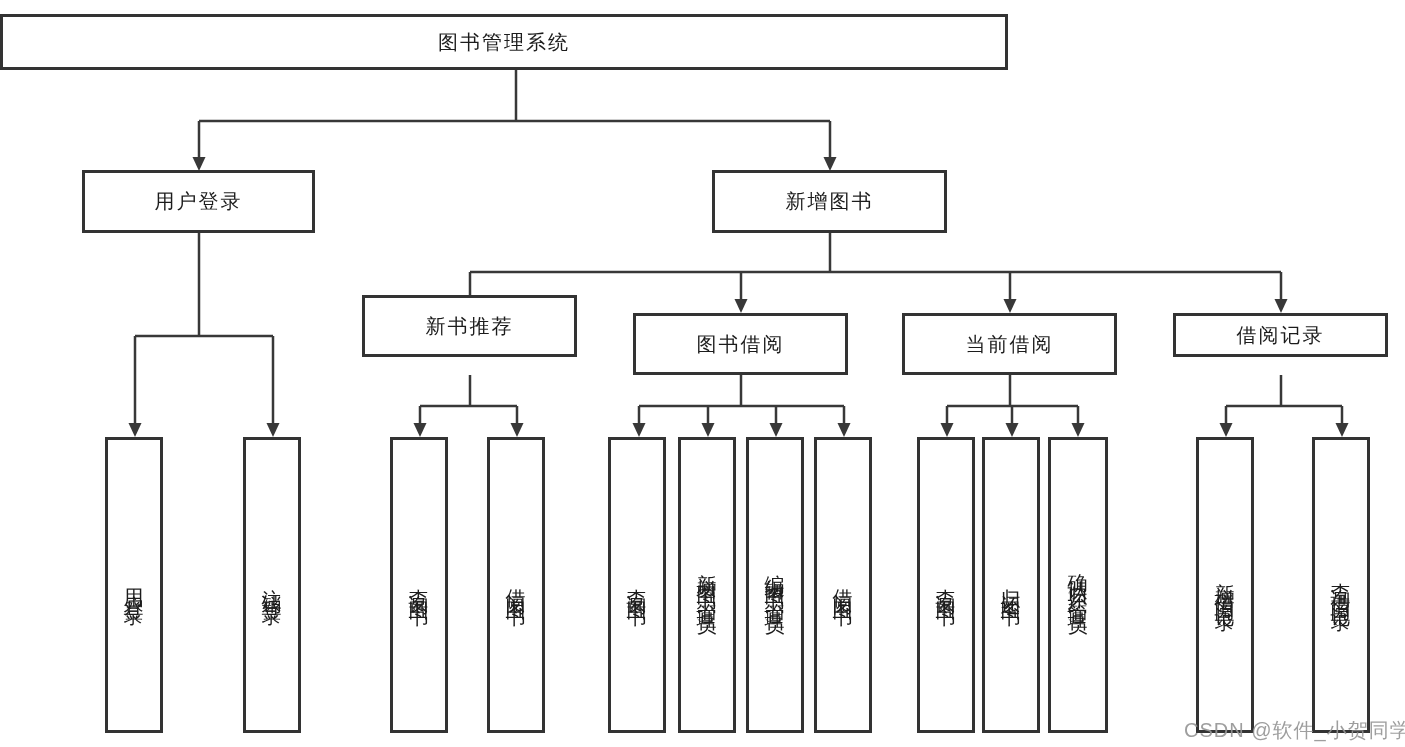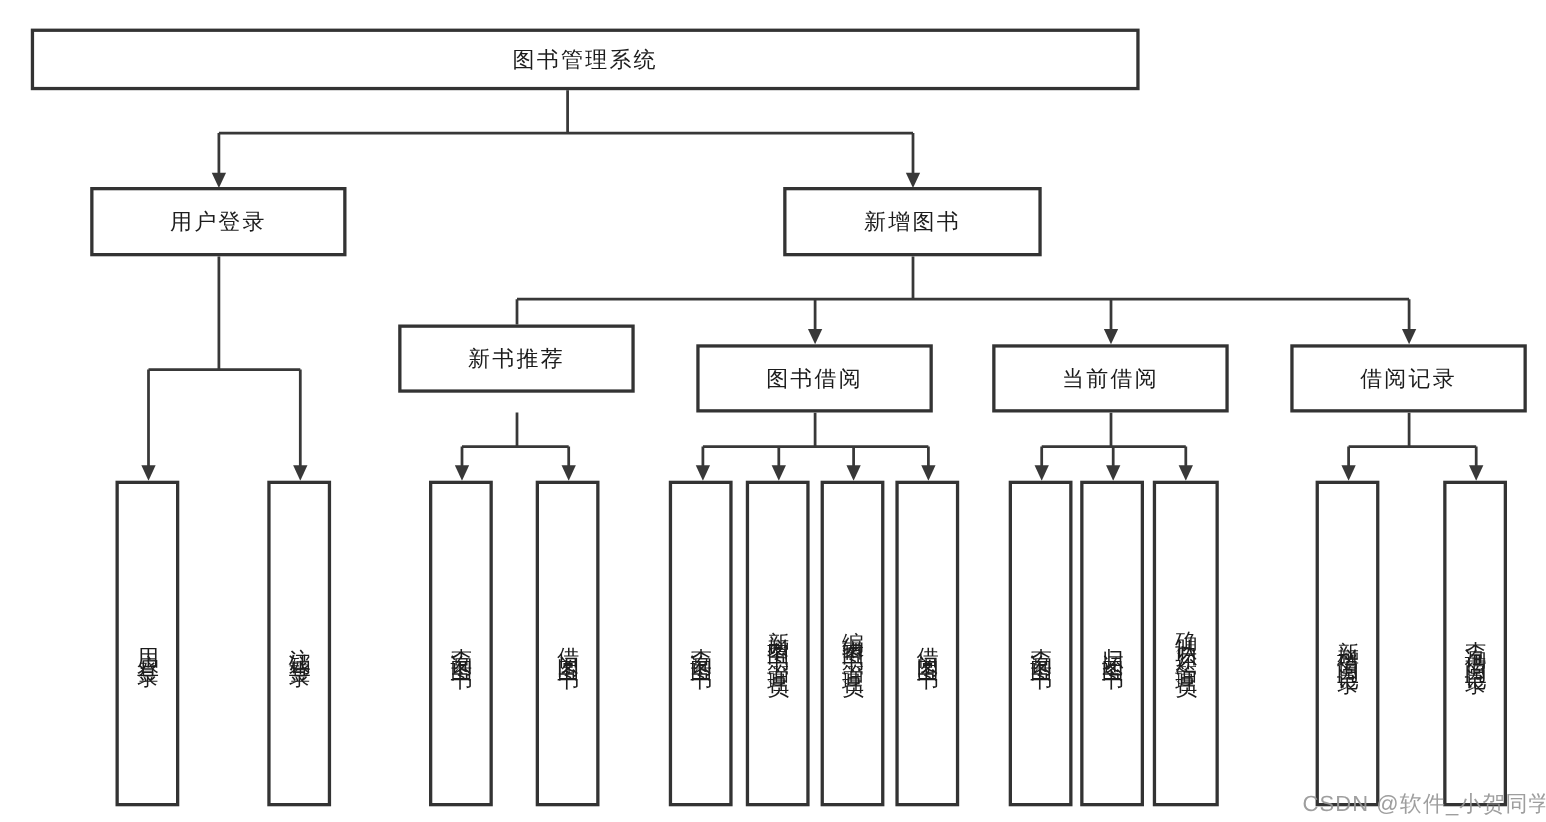--- a/index.html
+++ b/index.html
@@ -33,27 +33,27 @@
     color: #1c1c1c;
   }
   .vlabel {
     writing-mode: vertical-rl;
     font-size: 20px;
     letter-spacing: 6px;
     line-height: 1;
     color: #1c1c1c;
     white-space: nowrap;
   }
-  .root-box   { left: 28px;  top: 14px;  width: 1008px; height: 56px; margin-top: 12px; }
+  .root-box   { left: 0;  top: 14px;  width: 1008px; height: 56px; }
   .l2-left    { left: 82px;  top: 170px; width: 233px;  height: 63px; }
   .l2-right   { left: 712px; top: 170px; width: 235px;  height: 63px; }
   .l3-a { left: 362px;  top: 295px; width: 215px; height: 62px; }
   .l3-b { left: 633px;  top: 313px; width: 215px; height: 62px; }
   .l3-c { left: 902px;  top: 313px; width: 215px; height: 62px; }
-  .l3-d { left: 1173px; top: 313px; width: 215px; height: 62px; }
+  .l3-d { left: 1173px; top: 313px; width: 215px; height: 44px; }
   .leaf { top: 437px; width: 58px; height: 296px; }
   .g1-1 { left: 105px; }  .g1-2 { left: 243px; }
   .g2-1 { left: 390px; }  .g2-2 { left: 487px; }
   .g3-1 { left: 608px; }  .g3-2 { left: 678px; }
   .g3-3 { left: 746px; }  .g3-4 { left: 814px; }
   .g4-1 { left: 917px; }  .g4-2 { left: 982px; }  .g4-3 { left: 1048px; width: 60px; }
   .g5-1 { left: 1196px; } .g5-2 { left: 1312px; }
   #watermark {
     position: absolute;
     left: 1184px;

